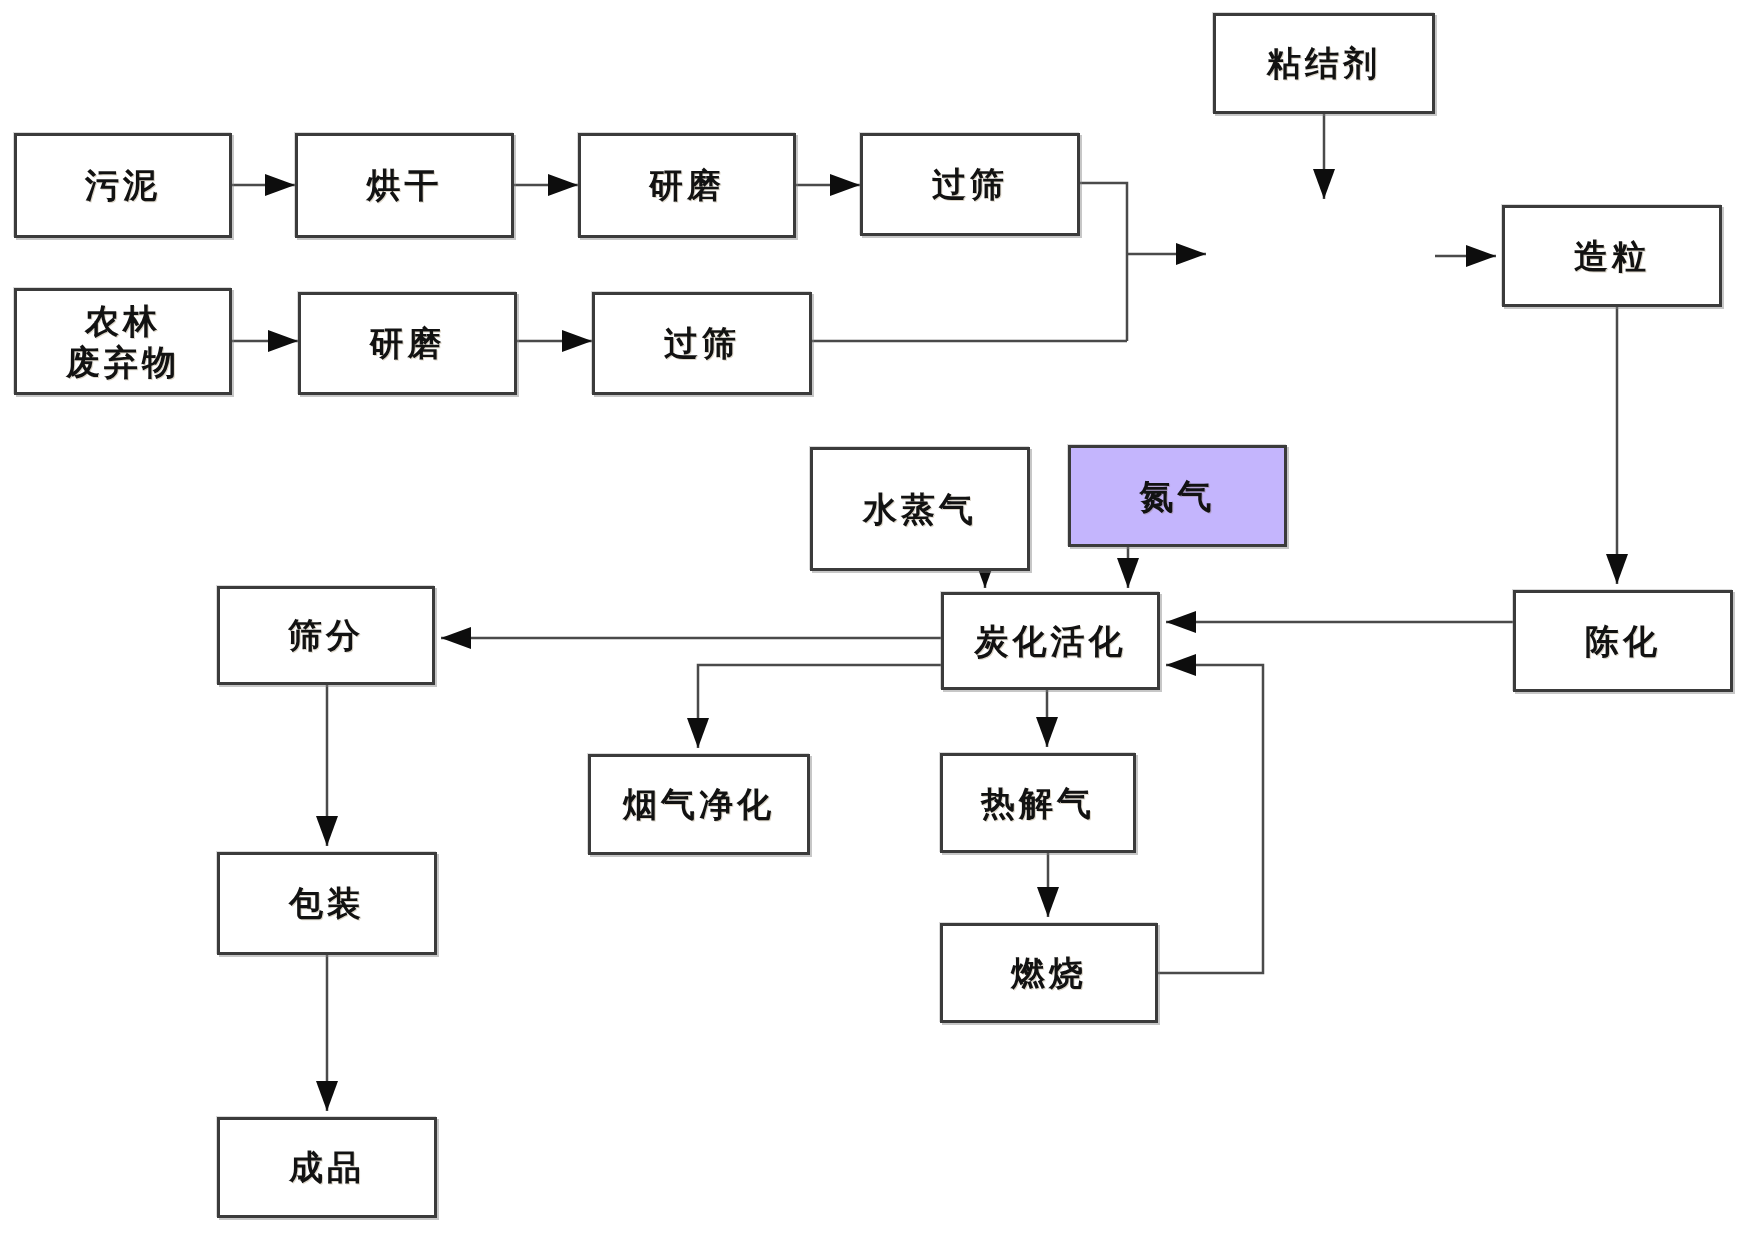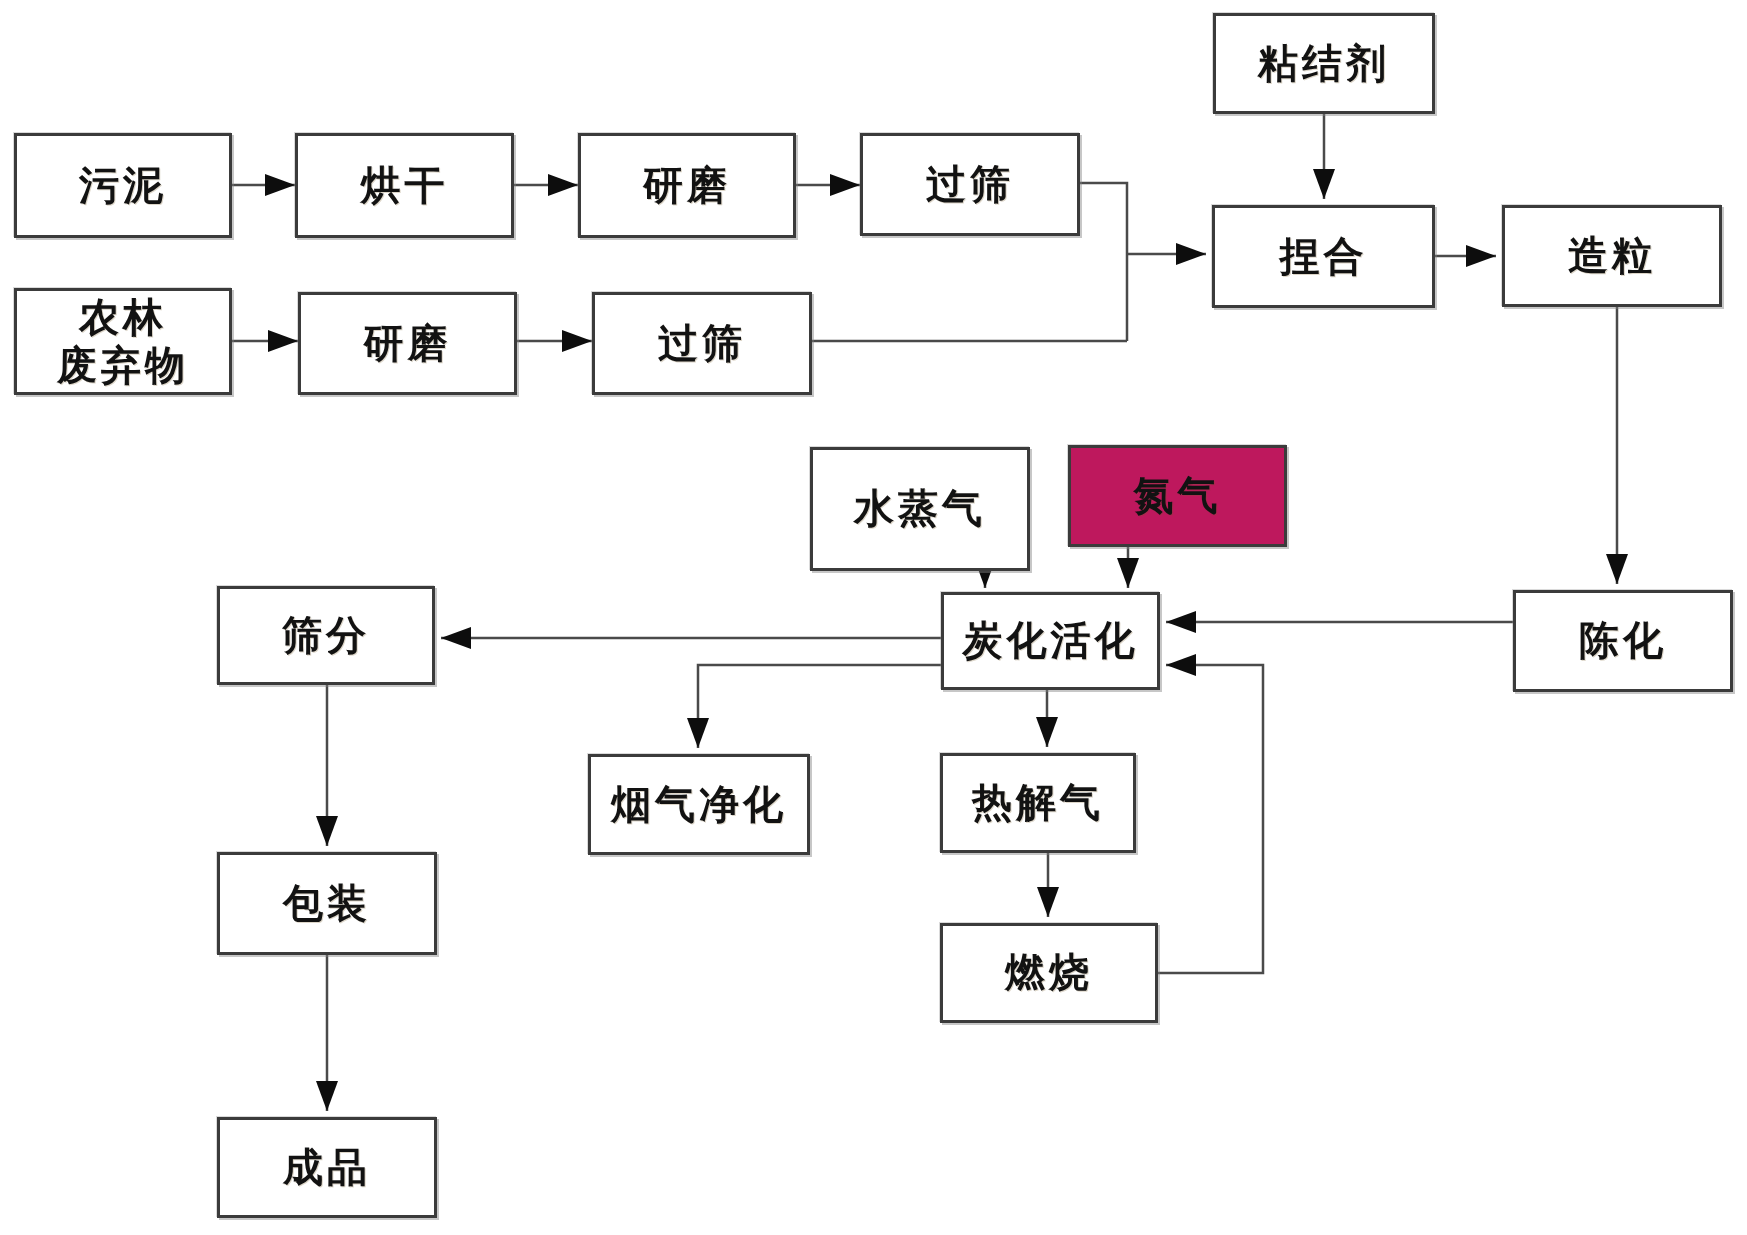--- a/index.html
+++ b/index.html
@@ -18,21 +18,21 @@
   .node{
     position:absolute;
     box-sizing:border-box;
     background:#ffffff;
     border:3px solid #3b3b3b;
     box-shadow:2px 2px 0 rgba(130,130,130,0.45), -1px -1px 0 rgba(150,150,150,0.35);
     display:flex;align-items:center;justify-content:center;
   }
   .node-label{
     font-weight:bold;
-    font-size:40px;
+    font-size:34px;
     color:#121212;
     letter-spacing:4px;
     line-height:1.18;
     text-align:center;
     white-space:pre-line;
     text-shadow:1px 1px 0 rgba(120,90,40,0.25);
   }
 </style>
 </head>
 <body>
@@ -99,30 +99,27 @@
       </div>
       <div class="node" style="left: 298px; top: 292px; width: 219px; height: 103px; border-color: rgb(59, 59, 59); background: rgb(255, 255, 255);">
         <span class="node-label" style="color: rgb(18, 18, 18);">研磨</span>
       </div>
       <div class="node" style="left: 592px; top: 292px; width: 220px; height: 103px; border-color: rgb(59, 59, 59); background: rgb(255, 255, 255);">
         <span class="node-label" style="color: rgb(18, 18, 18);">过筛</span>
       </div>
       <div class="node" style="left: 1213px; top: 13px; width: 222px; height: 101px; border-color: rgb(59, 59, 59); background: rgb(255, 255, 255);">
         <span class="node-label" style="color: rgb(18, 18, 18);">粘结剂</span>
       </div>
-      <div class="node" style="left: 1212px; top: 205px; width: 223px; height: 103px; border-color: rgb(59, 59, 59); background: rgb(255, 255, 255);">
-        <span class="node-label" style="color: rgb(18, 18, 18);">捏合</span>
-      </div>
       <div class="node" style="left: 1502px; top: 205px; width: 220px; height: 102px; border-color: rgb(59, 59, 59); background: rgb(255, 255, 255);">
         <span class="node-label" style="color: rgb(18, 18, 18);">造粒</span>
       </div>
       <div class="node" style="left: 810px; top: 447px; width: 220px; height: 124px; border-color: rgb(59, 59, 59); background: rgb(255, 255, 255);">
         <span class="node-label" style="color: rgb(18, 18, 18);">水蒸气</span>
       </div>
-      <div class="node" style="left: 1068px; top: 445px; width: 219px; height: 102px; border-color: rgb(59, 59, 59); background: #be185d;">
+      <div class="node" style="left: 1068px; top: 445px; width: 219px; height: 102px; border-color: rgb(59, 59, 59); background: #c4b5fd;">
         <span class="node-label" style="color: rgb(18, 18, 18);">氮气</span>
       </div>
       <div class="node" style="left: 1513px; top: 590px; width: 220px; height: 102px; border-color: rgb(59, 59, 59); background: rgb(255, 255, 255);">
         <span class="node-label" style="color: rgb(18, 18, 18);">陈化</span>
       </div>
       <div class="node" style="left: 941px; top: 592px; width: 219px; height: 98px; border-color: rgb(59, 59, 59); background: rgb(255, 255, 255);">
         <span class="node-label" style="color: rgb(18, 18, 18);">炭化活化</span>
       </div>
       <div class="node" style="left: 217px; top: 586px; width: 218px; height: 99px; border-color: rgb(59, 59, 59); background: rgb(255, 255, 255);">
         <span class="node-label" style="color: rgb(18, 18, 18);">筛分</span>

